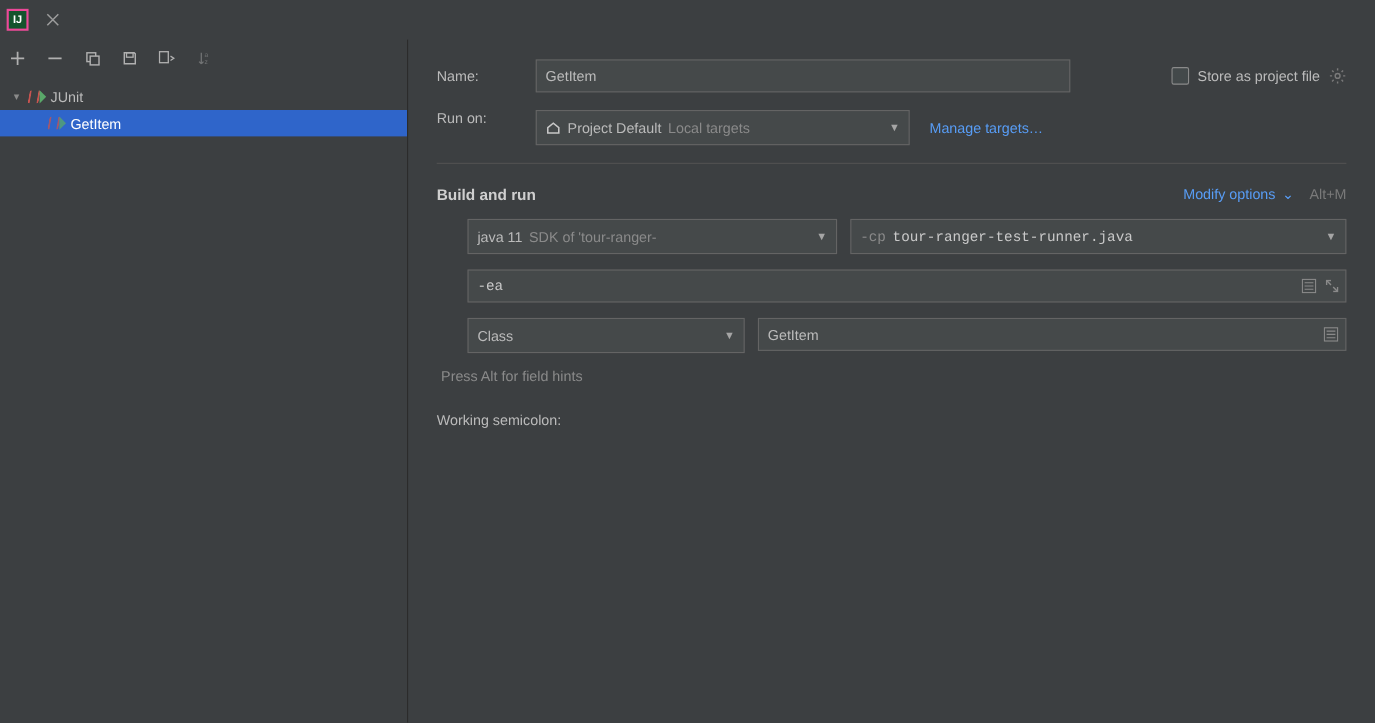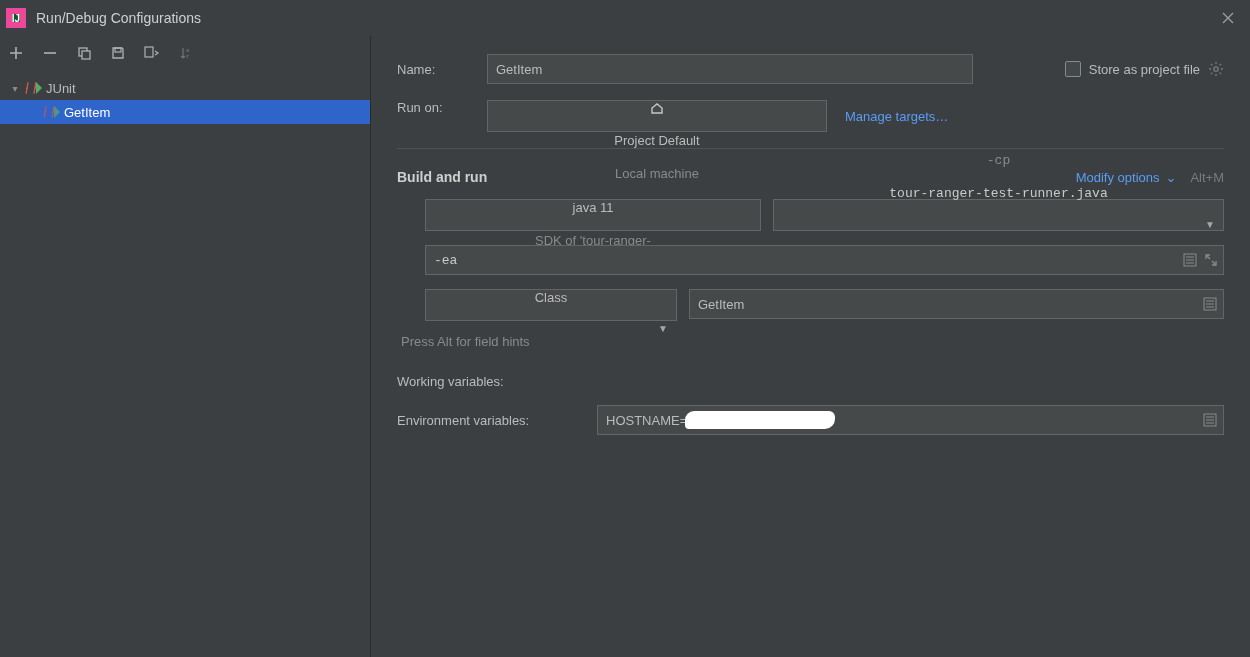--- a/index.html
+++ b/index.html
@@ -28,21 +28,21 @@
     overflow: hidden;
   }
   .titlebar {
     display: flex;
     align-items: center;
     padding: 6px 10px 6px 6px;
     height: 36px;
   }
   .app-icon {
     width: 20px; height: 20px;
-    border: 6px solid #ec4899;
+    border: 2px solid #ec4899;
     background: #14532d;
     display:flex;align-items:center;justify-content:center;
     font-size:10px;font-weight:bold;color:#fff;
     margin-right:10px;
   }
   .titlebar .title { flex:1; font-size:14px; color:#cfcfcf; }
   .close-btn {
     width:24px;height:24px;display:flex;align-items:center;justify-content:center;
     color:#9c9c9c;font-size:16px;
   }
@@ -82,48 +82,47 @@
     position:relative;
   }
   .input.name { width:486px; }
   .store-wrap { display:flex;align-items:center;gap:8px;margin-left:auto;color:var(--text); }
   .chk {
     width:16px;height:16px;border:1px solid #8a8a8a;background:#43494a;border-radius:2px;
   }
   .gear-ico{color:#7a7a7a;}
   .combo {
     background:var(--bg-input);border:1px solid var(--bg-input-border);height:32px;
-    display:flex;align-items:center;padding:0 8px;gap:18px;flex-direction:column;
+    display:flex;align-items:center;padding:0 8px;gap:6px;
   }
   .combo .arrow{margin-left:auto;color:#a5a5a5;font-size:10px;}
   .link{color:var(--link);cursor:pointer;}
   .hint{color:var(--text-dim);line-height:1.65;}
   .section-divider{border-top:1px solid #515151;margin:16px 0 20px 0;}
-  .sect-head{display:flex;align-items:flex-end;margin-bottom:14px;}
+  .sect-head{display:flex;align-items:flex-start;margin-bottom:14px;}
   .sect-head .ttl{font-weight:600;color:#cfcfcf;font-size:14px;}
   .sect-head .rside{margin-left:auto;display:flex;align-items:center;gap:6px;}
   .kbd{color:#7a7a7a;}
   .fld-row{display:flex;gap:12px;margin-bottom:14px;padding-left:28px;}
   .combo.jdk{width:336px;}
   .combo.cp{flex:1;justify-content:flex-end;}
   .mono{font-family:Consolas,"Courier New",monospace;color:#c9c9c9;font-size:13px;}
   .input.full{flex:1;}
   .end-icons{position:absolute;right:6px;top:0;height:100%;display:flex;align-items:center;gap:8px;color:#8a8a8a;}
   .combo.scope{width:252px;}
   .lbl-wide{width:182px;color:var(--text);}
   .redact{display:inline-block;width:150px;height:18px;background:#fff;border-radius:9px 6px 10px 4px;margin-left:-2px;}
   svg{display:block;}
   .dim2{color:#8a8a8a;}
 </style>
 </head>
 <body>
 
 <div class="titlebar">
   <div class="app-icon">IJ</div>
-  <div class="title">Run/Debug Configurations</div>
   <div class="close-btn">
     <svg width="14" height="14" viewBox="0 0 14 14">
         <path d="M2 2 L12 12 M12 2 L2 12" stroke="currentColor" stroke-width="1.4"></path>
       </svg>
   </div>
 </div>
 
 <div class="main">
 
   <div class="sidebar">
@@ -205,21 +204,21 @@
       <span class="lbl">Run on:</span>
       <div style="display:flex;flex-direction:column;gap:16px;">
         <div style="display:flex;align-items:center;gap:18px;">
           <div class="combo" style="width:340px">
             <span>
               <svg width="14" height="14" viewBox="0 0 14 14">
                   <path d="M2 7l5-4 5 4v5H2z" fill="none" stroke="#c7c7c7" stroke-width="1.4"></path>
                 </svg>
             </span>
             <span>Project Default</span>
-            <span class="dim2">Local machine</span>
+            <span class="dim2">Local targets</span>
             <span class="arrow">▼</span>
           </div>
           <span class="link">Manage targets…</span>
         </div>
       </div>
     </div>
 
     <div class="section-divider"></div>
 
     <div class="sect-head">
@@ -278,34 +277,19 @@
                 <path d="M3 4h8M3 7h8M3 10h8" stroke="#8a8a8a"></path>
               </svg>
           </span>
         </span>
       </div>
     </div>
 
     <div class="hint" style="margin:-4px 0 22px 4px">Press Alt for field hints</div>
 
     <div class="row">
-      <span class="lbl-wide">Working variables:</span>
-    </div>
-
-    <div class="row">
-      <span class="lbl-wide">Environment variables:</span>
-      <div class="input full">
-        <span>HOSTNAME=</span>
-        <span class="redact"></span>
-        <span class="end-icons">
-          <span>
-            <svg width="14" height="14" viewBox="0 0 14 14">
-                <rect x="1" y="1" width="12" height="12" fill="none" stroke="#8a8a8a"></rect>
-                <path d="M3 4h8M3 7h8M3 10h8" stroke="#8a8a8a"></path>
-              </svg>
-          </span>
-        </span>
-      </div>
-    </div>
+      <span class="lbl-wide">Working semicolon:</span>
+    </div>
+
 
 
   </div>
 </div>
 
 </body></html>

